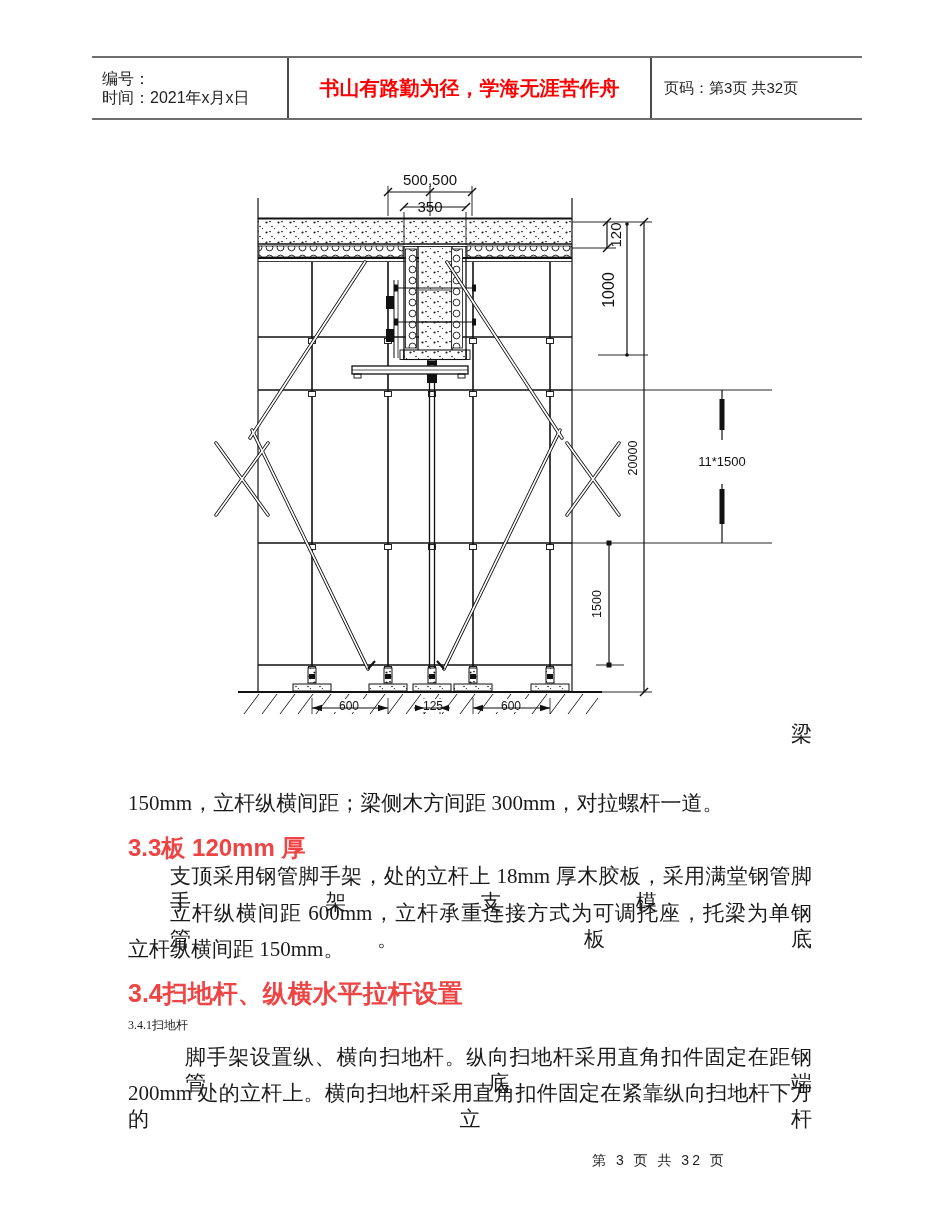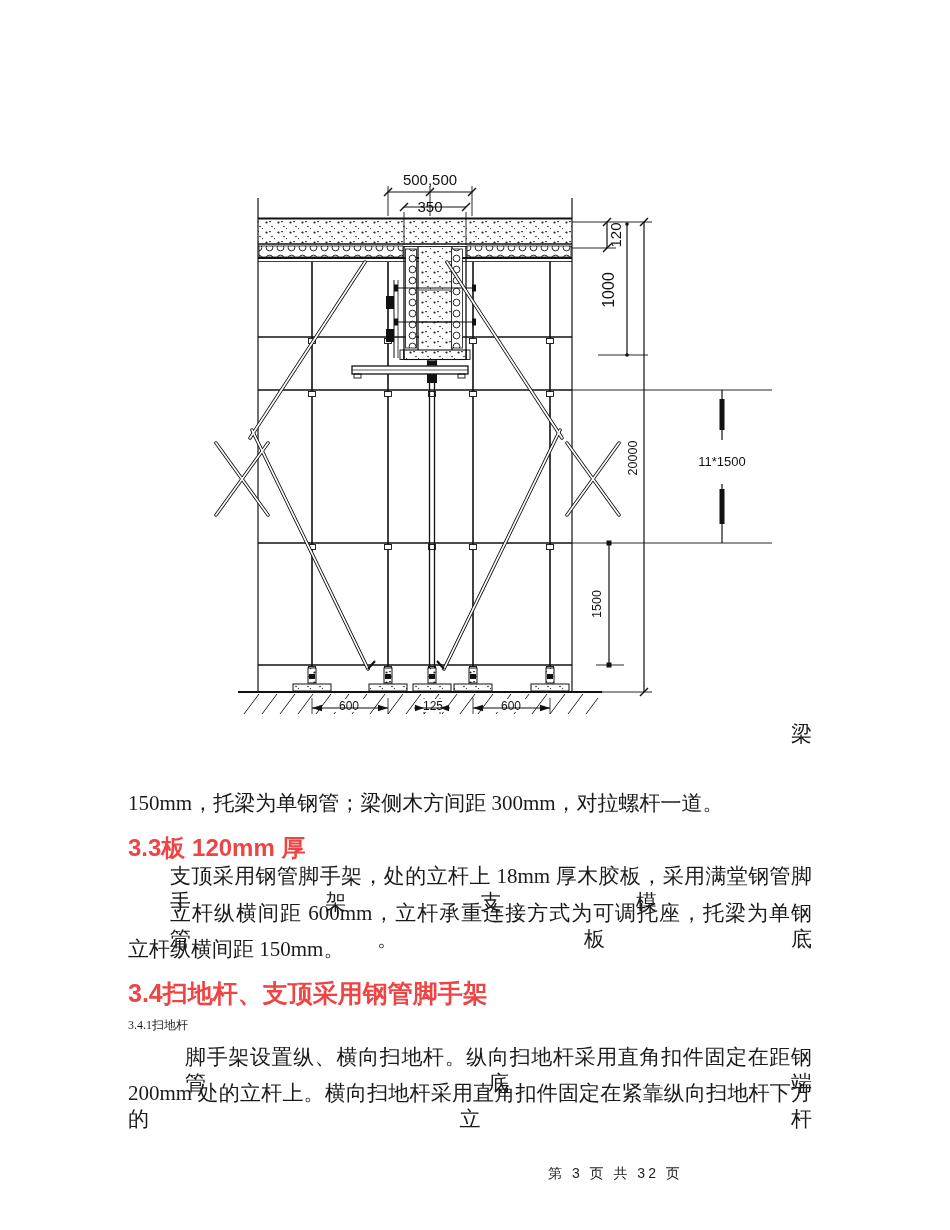--- a/index.html
+++ b/index.html
@@ -18,30 +18,42 @@
   .hcell{position:relative;display:flex;flex-direction:column;justify-content:center;box-sizing:border-box;}
   .hcell+.hcell{border-left:2px solid #4a4a4a;}
   #hdr .c1{padding-left:10px;font-size:16px;line-height:19px;color:#222;font-family:"Liberation Sans",sans-serif;}
   #hdr .c2{align-items:center;font-weight:bold;font-size:20px;font-family:"Liberation Sans",sans-serif;}
   #hdr .c3{padding-left:12px;font-size:15px;color:#222;font-family:"Liberation Sans",sans-serif;}
   
   .tline{position:absolute;left:128px;width:684px;font-size:21px;line-height:26px;white-space:nowrap;}
   .just{white-space:normal;text-align:justify;text-align-last:justify;}
   .heading{position:absolute;left:128px;font-family:"Liberation Sans","DejaVu Sans",sans-serif;font-weight:bold;color:#ef4444;}
   #ml{position:absolute;left:128px;width:684px;text-align:right;font-size:21px;}
-  #foot{position:absolute;left:548px;top:1152px;font-size:14px;letter-spacing:3px;color:#222;font-family:"Liberation Sans",sans-serif;margin-top:13px;}
+  #foot{position:absolute;left:592px;top:1152px;font-size:14px;letter-spacing:3px;color:#222;font-family:"Liberation Sans",sans-serif;}
   
   #dwg{position:absolute;left:0;top:0;}
   #dwg text{font-family:"Liberation Sans","DejaVu Sans",sans-serif;fill:#111;}
 </style>
 </head>
 <body>
 
 <div id="page">
 
+  <div id="hdr">
+    <div class="hcell c1">
+      <span>编号：</span>
+      <span>时间：2021年x月x日</span>
+    </div>
+    <div class="hcell c2">
+      <span id="slogan" style="color:#ff0000;">书山有路勤为径，学海无涯苦作舟</span>
+    </div>
+    <div class="hcell c3">
+      <span>页码：第3页 共32页</span>
+    </div>
+  </div>
 
   <svg id="dwg" width="950" height="1230" viewBox="0 0 950 1230">
     <defs>
       <pattern id="stip" width="12" height="10" patternUnits="userSpaceOnUse">
         <rect width="12" height="10" fill="#ffffff"></rect>
         <circle cx="2.5" cy="2.5" r="1.1" fill="#222"></circle>
         <circle cx="8" cy="6.5" r="0.8" fill="#222"></circle>
         <rect x="5.2" y="1" width="1.6" height="1.2" fill="#222"></rect>
         <circle cx="10.5" cy="8.6" r="0.6" fill="#222"></circle>
       </pattern>
@@ -282,28 +294,28 @@
     <text transform="rotate(-90 637 458)" x="637" y="458" font-size="12.5" text-anchor="middle">20000</text>
     <text x="722" y="466" font-size="13" text-anchor="middle">11*1500</text>
     <text transform="rotate(-90 601 604)" x="601" y="604" font-size="12.5" text-anchor="middle">1500</text>
     <text x="349" y="710" font-size="12" text-anchor="middle">600</text>
     <text x="433" y="710" font-size="12" text-anchor="middle">125</text>
     <text x="511" y="710" font-size="12" text-anchor="middle">600</text>
   </svg>
 
   <div id="ml" style="top:720px;">梁</div>
 
-  <div class="tline" style="top:790px;">150mm，托梁为单钢管；梁侧木方间距 300mm，对拉螺杆一道。</div>
+  <div class="tline" style="top:790px;">150mm，立杆纵横间距；梁侧木方间距 300mm，对拉螺杆一道。</div>
 
   <div class="heading" style="top:832px;font-size:24px;">3.3板 120mm 厚</div>
 
   <div class="tline just" style="top:863px;left:170px;width:642px;">支顶采用钢管脚手架，处的立杆上 18mm 厚木胶板，采用满堂钢管脚手架支模。</div>
   <div class="tline just" style="top:900px;left:170px;width:642px;">立杆纵横间距 600mm，立杆承重连接方式为可调托座，托梁为单钢管。板底</div>
   <div class="tline" style="top:936px;">立杆纵横间距 150mm。</div>
 
-  <div class="heading" style="top:977px;font-size:25px;">3.4扫地杆、支顶采用钢管脚手架</div>
+  <div class="heading" style="top:977px;font-size:25px;">3.4扫地杆、纵横水平拉杆设置</div>
   <div class="tline" style="top:1012px;font-size:12px;">3.4.1扫地杆</div>
 
   <div class="tline just" style="top:1044px;left:185px;width:627px;">脚手架设置纵、横向扫地杆。纵向扫地杆采用直角扣件固定在距钢管底端</div>
   <div class="tline just" style="top:1080px;">200mm 处的立杆上。横向扫地杆采用直角扣件固定在紧靠纵向扫地杆下方的立杆</div>
 
   <div id="foot">第 3 页 共 32 页</div>
 </div>
 
 </body></html>

